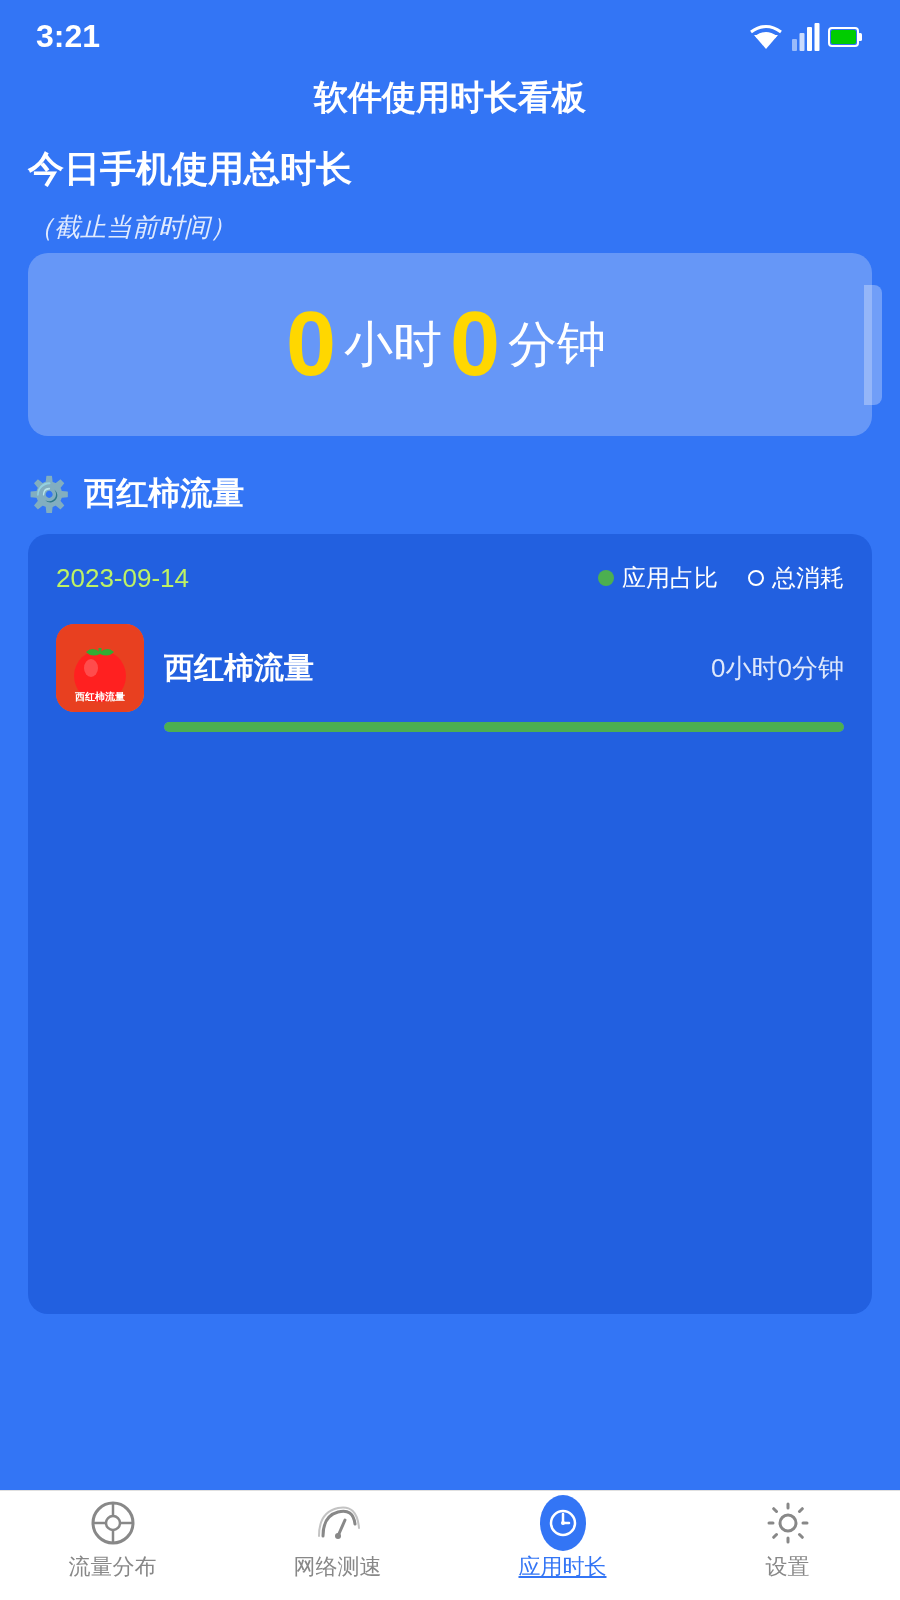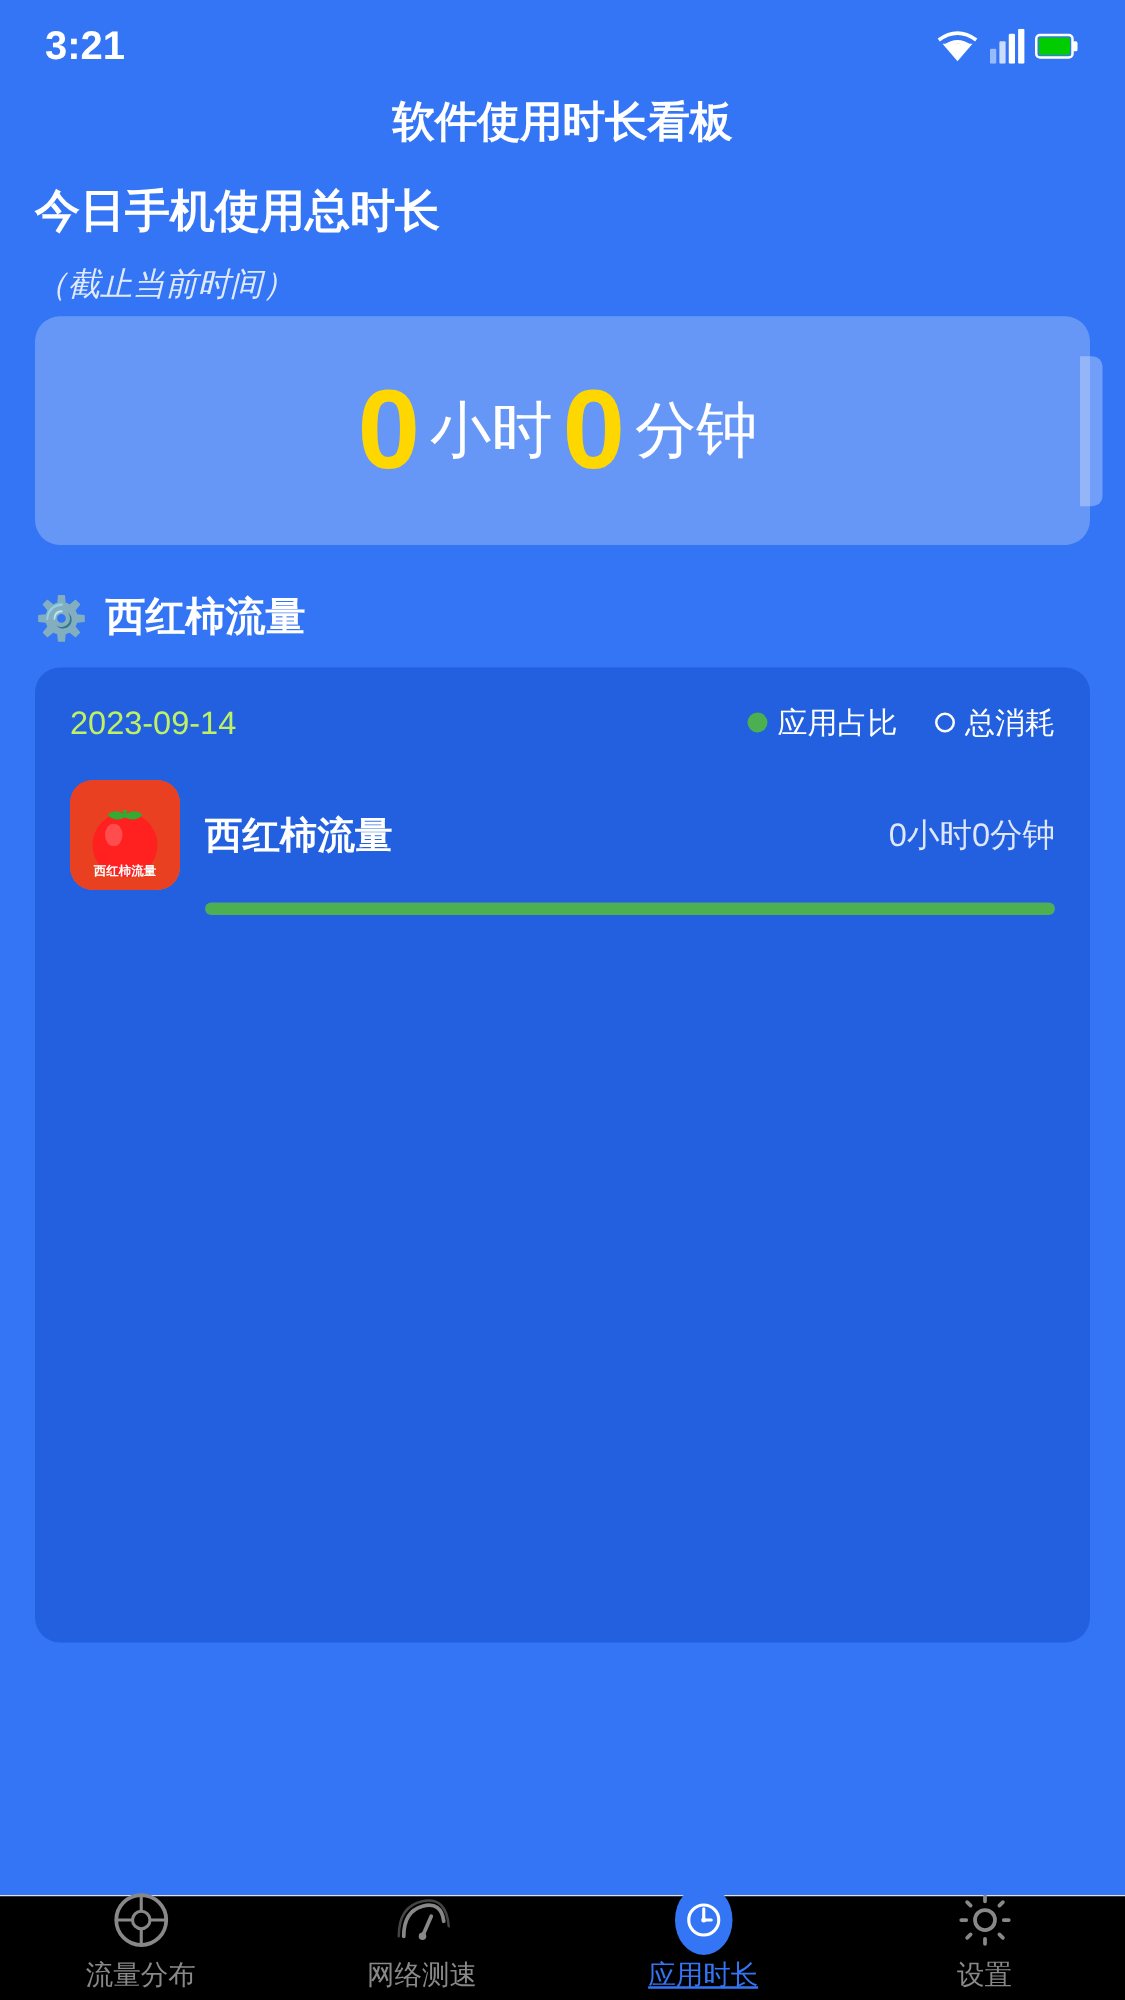--- a/index.html
+++ b/index.html
@@ -216,22 +216,22 @@
       background: #4CAF50;
       border-radius: 5px;
     }
 
     
     .bottom-nav {
       position: absolute;
       bottom: 0;
       left: 0;
       right: 0;
-      height: 84px;
-      background: #000000;
+      height: 110px;
+      background: #ffffff;
       display: flex;
       align-items: center;
       justify-content: space-around;
       border-top: 1px solid #e0e0e0;
       padding-bottom: 10px;
     }
     .nav-item {
       display: flex;
       flex-direction: column;
       align-items: center;

